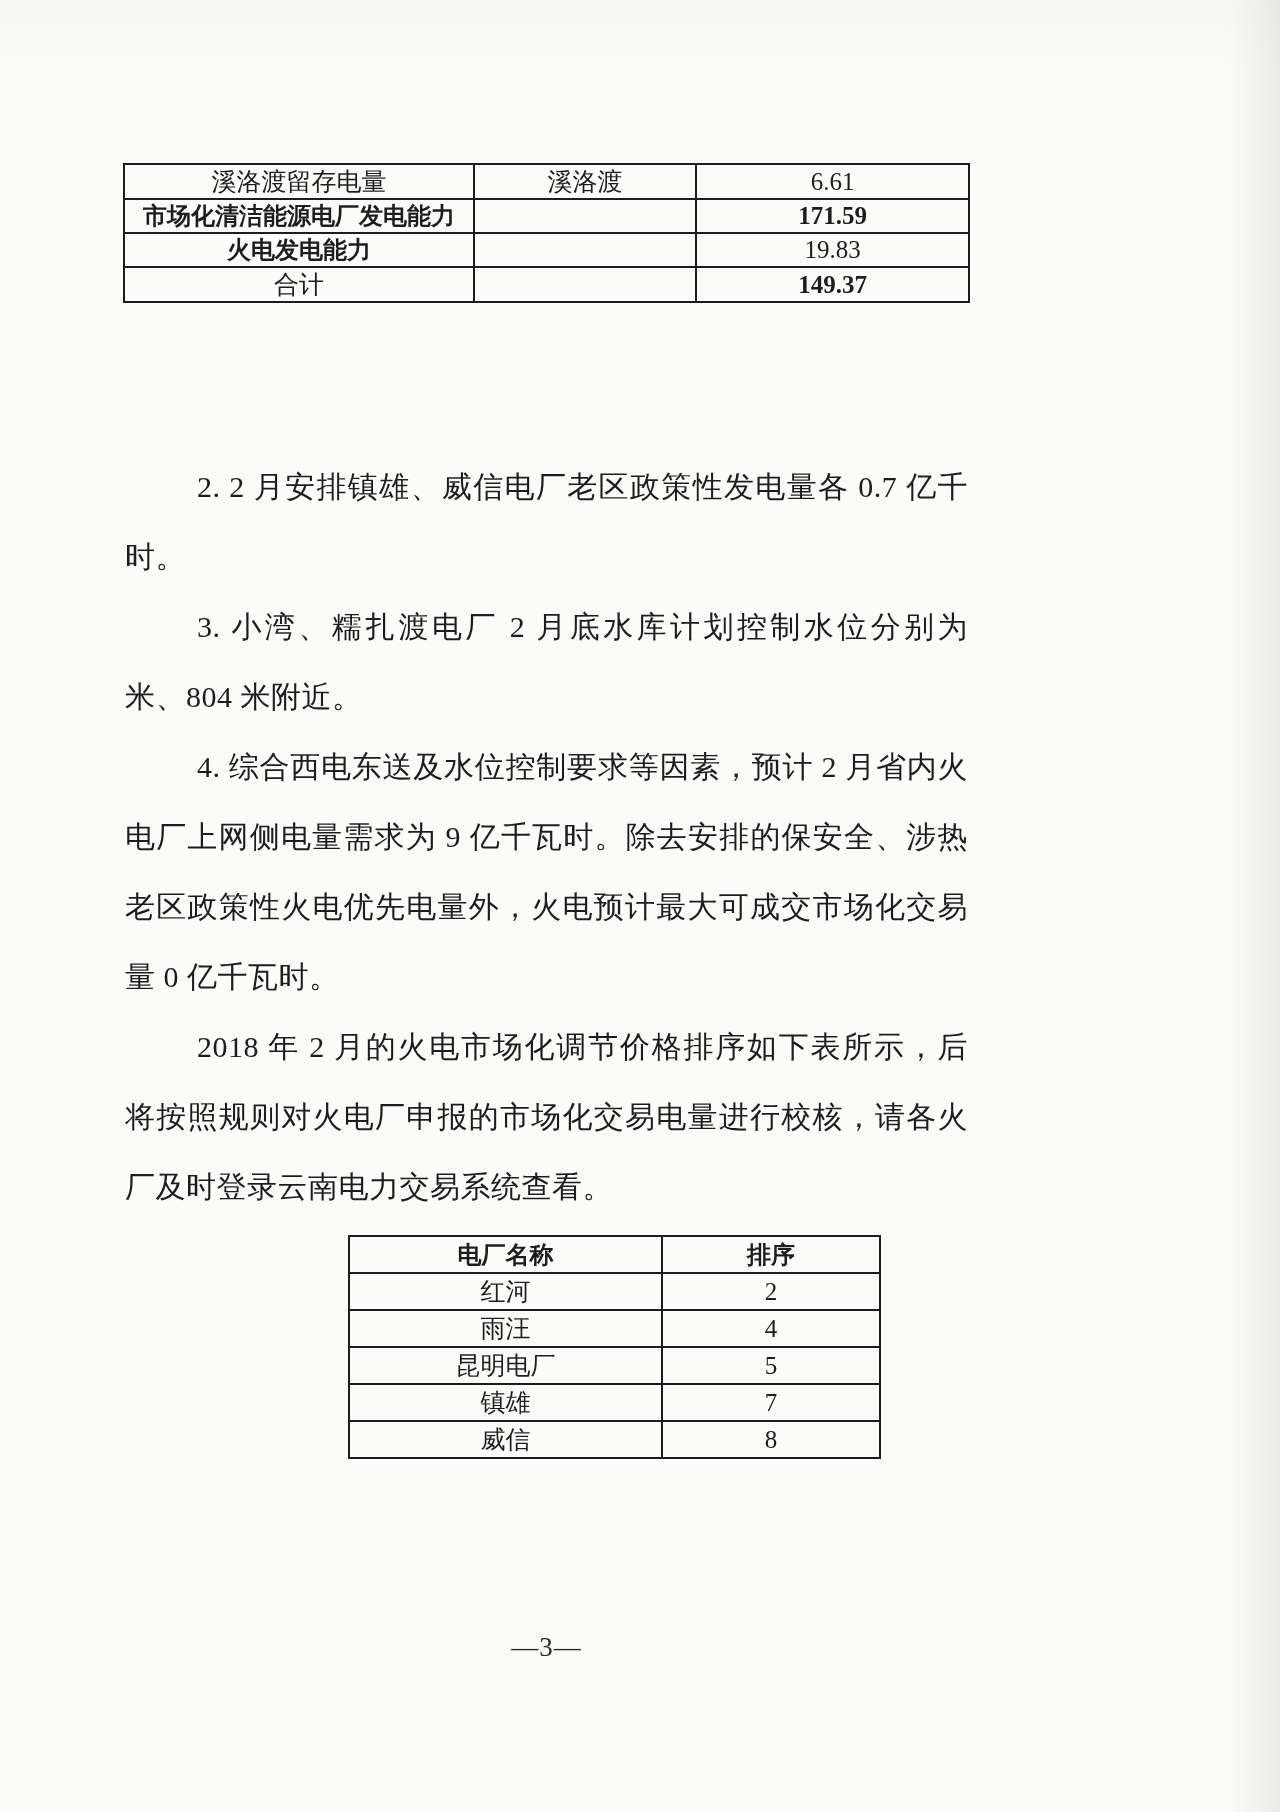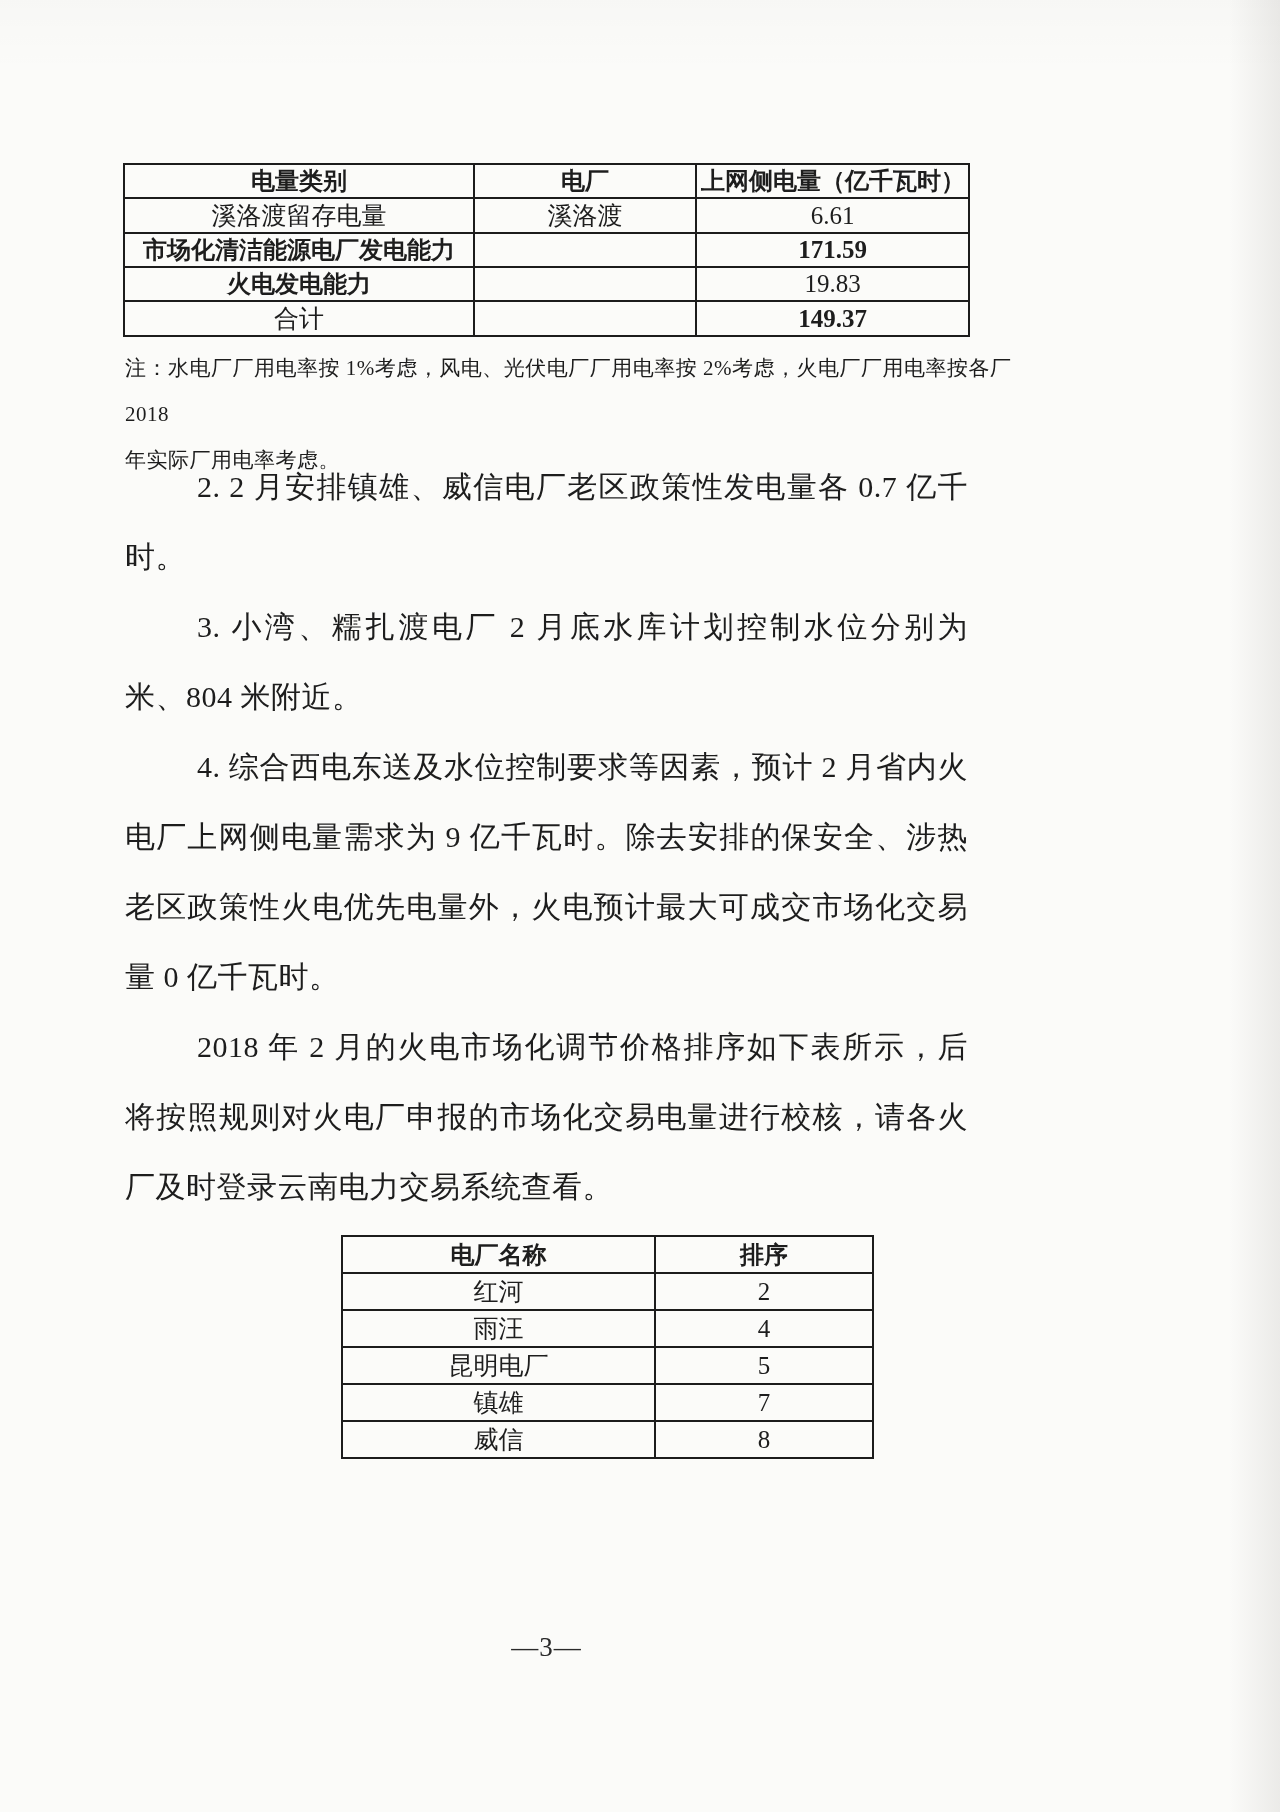--- a/index.html
+++ b/index.html
@@ -77,21 +77,21 @@
     white-space: normal;
     text-align: justify;
     text-align-last: justify;
     text-justify: inter-character;
   }
   .line.indent { padding-left: 72px; }
 
   
   .t2 {
     position: absolute;
-    left: 341px; top: 1235px;
+    left: 348px; top: 1235px;
     width: 531px;
     border-collapse: collapse;
     table-layout: fixed;
     font-size: 25px;
   }
   .t2 th, .t2 td {
     border: 2px solid #1c1c1c;
     text-align: center;
     vertical-align: middle;
     height: 37px;
@@ -118,25 +118,20 @@
 
 <div class="page">
 
   <table class="t1">
     <colgroup>
         <col class="c1">
         <col class="c2">
         <col class="c3">
       </colgroup>
     <tbody>
-        <tr>
-      <th class="hei">电量类别</th>
-      <th class="hei">电厂</th>
-      <th class="hei">上网侧电量（亿千瓦时）</th>
-    </tr>
     <tr>
       <td>溪洛渡留存电量</td>
       <td>溪洛渡</td>
       <td>6.61</td>
     </tr>
     <tr>
       <td class="hei">市场化清洁能源电厂发电能力</td>
       <td></td>
       <td class="bold">171.59</td>
     </tr>
@@ -146,24 +141,20 @@
       <td>19.83</td>
     </tr>
     <tr>
       <td>合计</td>
       <td></td>
       <td class="bold">149.37</td>
     </tr>
   </tbody>
     </table>
 
-  <div class="note">
-    <div>注：水电厂厂用电率按 1%考虑，风电、光伏电厂厂用电率按 2%考虑，火电厂厂用电率按各厂 2018</div>
-    <div>年实际厂用电率考虑。</div>
-  </div>
 
   <div class="bodytext">
     <div class="line just indent">2. 2 月安排镇雄、威信电厂老区政策性发电量各 0.7 亿千瓦</div>
     <div class="line">时。</div>
 
     <div class="line just indent">3. 小湾、糯扎渡电厂 2 月底水库计划控制水位分别为 1223</div>
     <div class="line">米、804 米附近。</div>
 
     <div class="line just indent">4. 综合西电东送及水位控制要求等因素，预计 2 月省内火</div>
     <div class="line just">电厂上网侧电量需求为 9 亿千瓦时。除去安排的保安全、涉热和</div>

